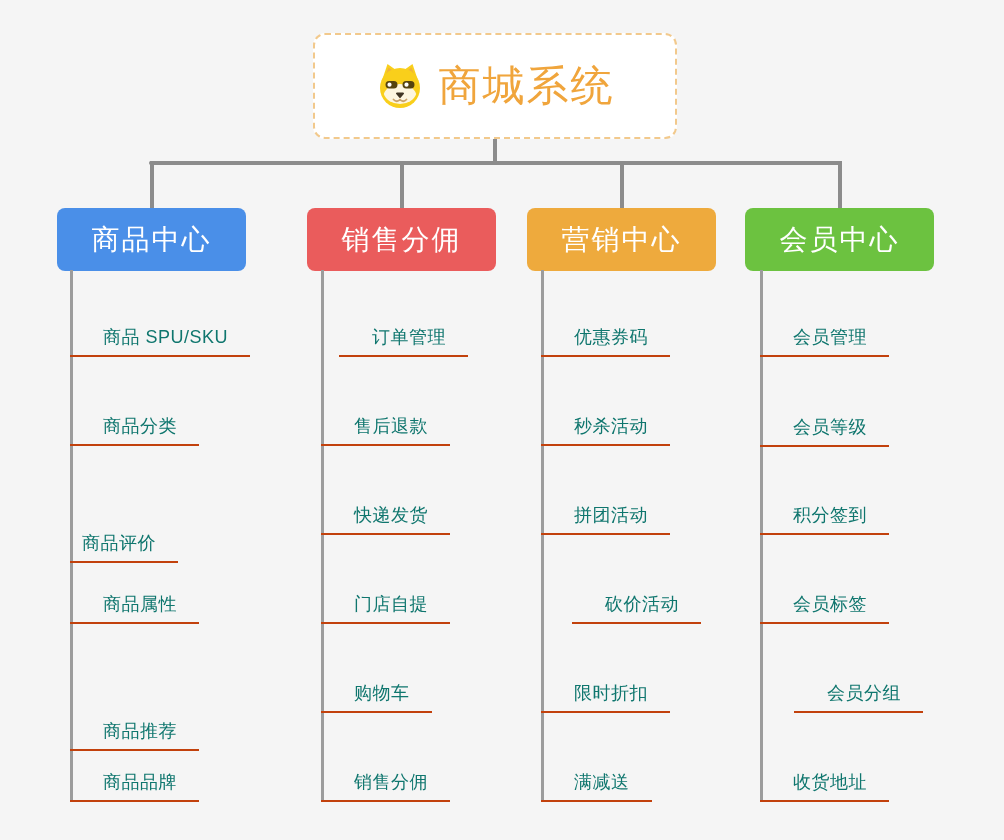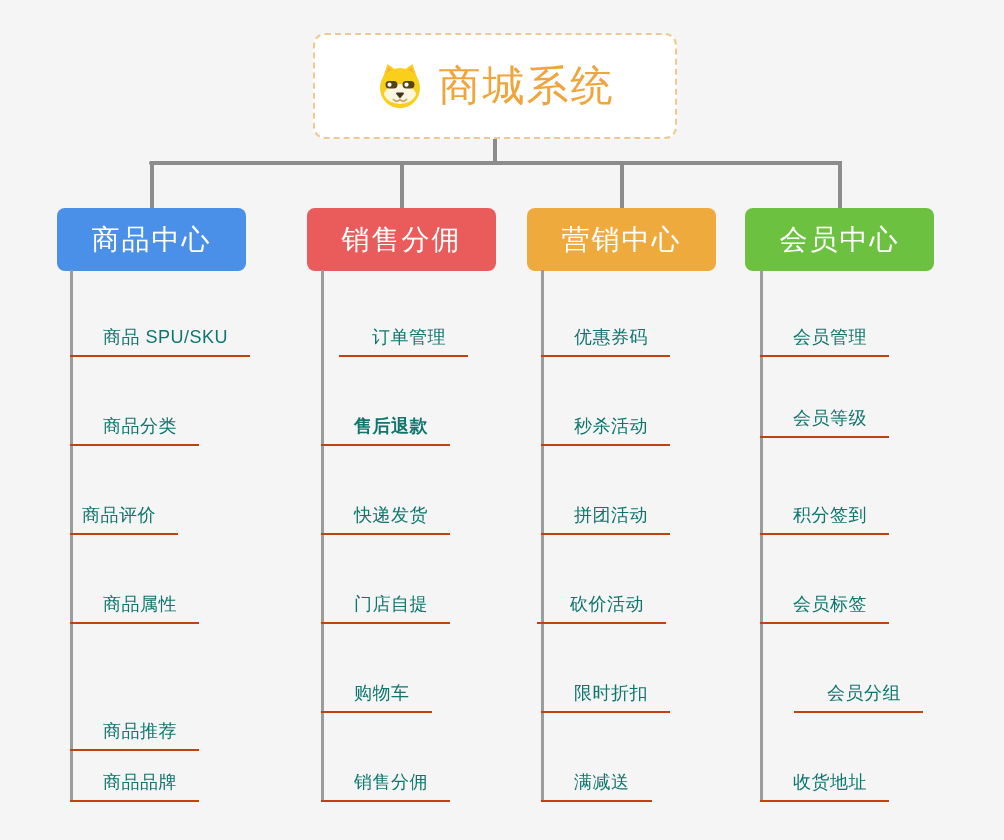--- a/index.html
+++ b/index.html
@@ -79,51 +79,51 @@
   </div>
 
   <div id="branches">
       <div class="connector drop" style="left: 149.5px;"></div>
       <div class="branch-header" style="left: 57px; background: rgb(74, 143, 232);">
         <span>商品中心</span>
       </div>
       <div class="spine" style="left: 70px;"></div>
       <div class="leaf" style="left: 70px; top: 321px;">商品 SPU/SKU</div>
       <div class="leaf" style="left: 70px; top: 410px;">商品分类</div>
-      <div class="leaf" style="left: 70px; top: 499px; padding-left: 12px;">商品评价</div>
+      <div class="leaf" style="left: 70px; top: 527px; padding-left: 12px;">商品评价</div>
       <div class="leaf" style="left: 70px; top: 588px;">商品属性</div>
       <div class="leaf" style="left: 70px; top: 677px; margin-top: 38px;">商品推荐</div>
       <div class="leaf" style="left: 70px; top: 766px;">商品品牌</div>
       <div class="connector drop" style="left: 399.5px;"></div>
       <div class="branch-header" style="left: 307px; background: rgb(234, 92, 92);">
         <span>销售分佣</span>
       </div>
       <div class="spine" style="left: 321px;"></div>
       <div class="leaf" style="left: 321px; top: 321px; margin-left: 18px;">订单管理</div>
-      <div class="leaf" style="left: 321px; top: 410px; font-weight: bold;">售后退款</div>
+      <div class="leaf" style="left: 321px; top: 410px;">售后退款</div>
       <div class="leaf" style="left: 321px; top: 499px;">快递发货</div>
       <div class="leaf" style="left: 321px; top: 588px;">门店自提</div>
       <div class="leaf" style="left: 321px; top: 677px;">购物车</div>
       <div class="leaf" style="left: 321px; top: 766px;">销售分佣</div>
       <div class="connector drop" style="left: 619.5px;"></div>
       <div class="branch-header" style="left: 527px; background: rgb(238, 170, 61);">
         <span>营销中心</span>
       </div>
       <div class="spine" style="left: 541px;"></div>
       <div class="leaf" style="left: 541px; top: 321px;">优惠券码</div>
       <div class="leaf" style="left: 541px; top: 410px;">秒杀活动</div>
       <div class="leaf" style="left: 541px; top: 499px;">拼团活动</div>
-      <div class="leaf" style="left: 537px; top: 588px;">砍价活动</div>
+      <div class="leaf" style="left: 572px; top: 588px;">砍价活动</div>
       <div class="leaf" style="left: 541px; top: 677px;">限时折扣</div>
       <div class="leaf" style="left: 541px; top: 766px;">满减送</div>
       <div class="connector drop" style="left: 837.5px;"></div>
       <div class="branch-header" style="left: 745px; background: rgb(108, 194, 64);">
         <span>会员中心</span>
       </div>
       <div class="spine" style="left: 760px;"></div>
       <div class="leaf" style="left: 760px; top: 321px;">会员管理</div>
-      <div class="leaf" style="left: 760px; top: 402px;">会员等级</div>
+      <div class="leaf" style="left: 760px; top: 411px;">会员等级</div>
       <div class="leaf" style="left: 760px; top: 499px;">积分签到</div>
       <div class="leaf" style="left: 760px; top: 588px;">会员标签</div>
       <div class="leaf" style="left: 760px; top: 677px; margin-left: 34px;">会员分组</div>
       <div class="leaf" style="left: 760px; top: 766px;">收货地址</div>
     </div>
 </div>
 
 </body></html>

